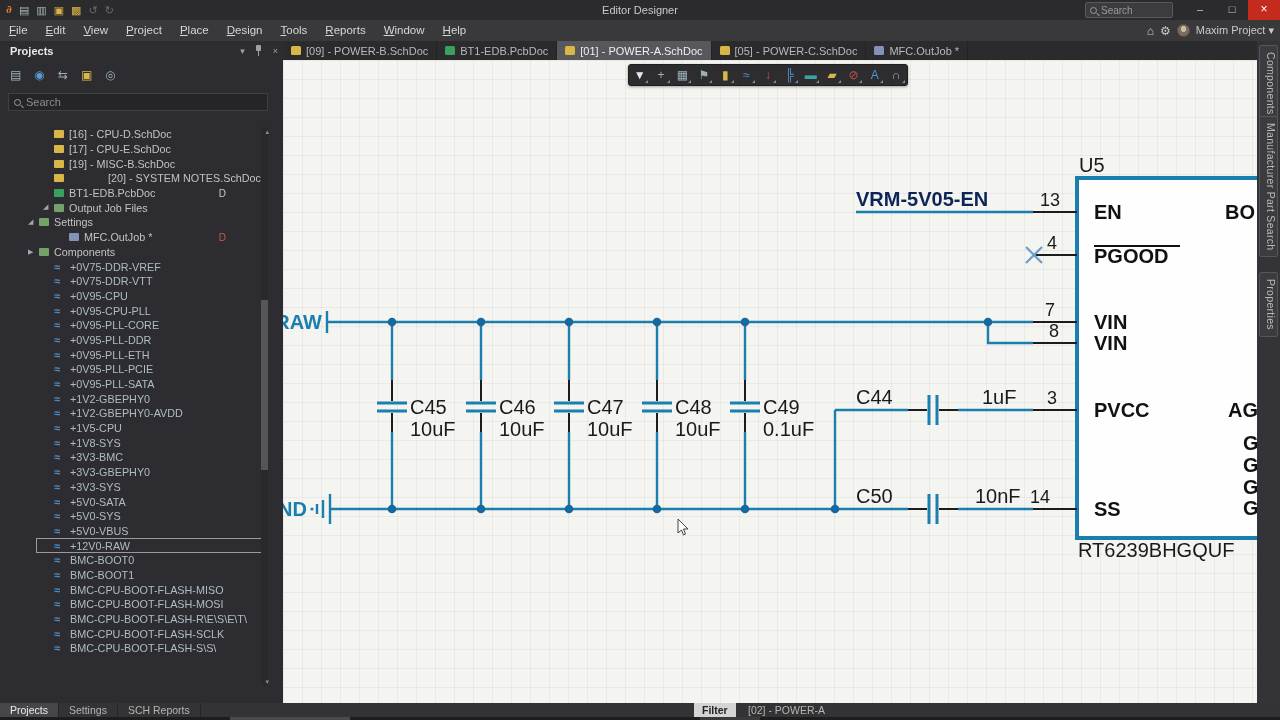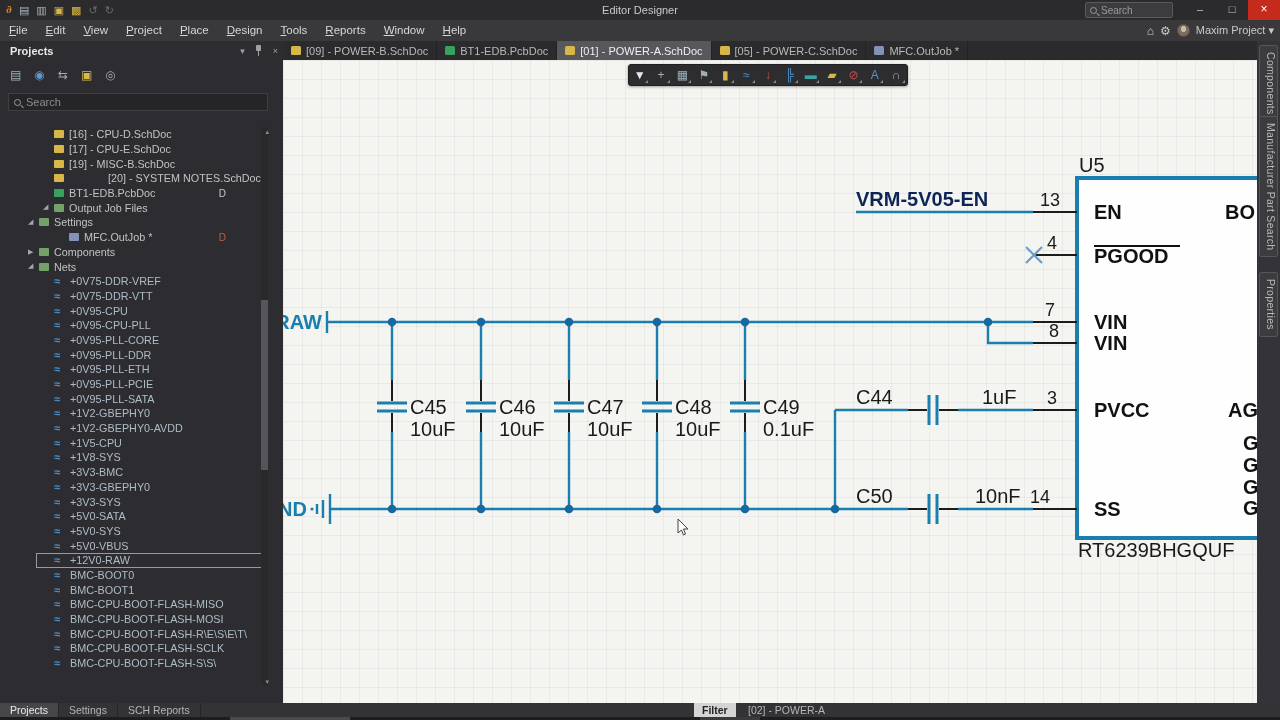--- a/index.html
+++ b/index.html
@@ -223,25 +223,20 @@
         </div>
         <div class="trow" style="padding-left: 61px;">
           <span class="ticon outjob"></span>
           <span class="tlabel">MFC.OutJob *</span>
           <span class="badge" style="color: rgb(192, 90, 80);">D</span>
         </div>
         <div class="trow" style="padding-left: 31px;">
           <span class="arrow" style="left: 20px;">▶</span>
           <span class="ticon folder"></span>
           <span class="tlabel">Components</span>
-        </div>
-        <div class="trow" style="padding-left: 31px;">
-          <span class="arrow" style="left: 20px;">◢</span>
-          <span class="ticon folder"></span>
-          <span class="tlabel">Nets</span>
         </div>
         <div class="trow netrow" style="padding-left: 46px;">
           <span class="nicon">≈</span>
           <span class="tlabel">+0V75-DDR-VREF</span>
         </div>
         <div class="trow netrow" style="padding-left: 46px;">
           <span class="nicon">≈</span>
           <span class="tlabel">+0V75-DDR-VTT</span>
         </div>
         <div class="trow netrow" style="padding-left: 46px;">

